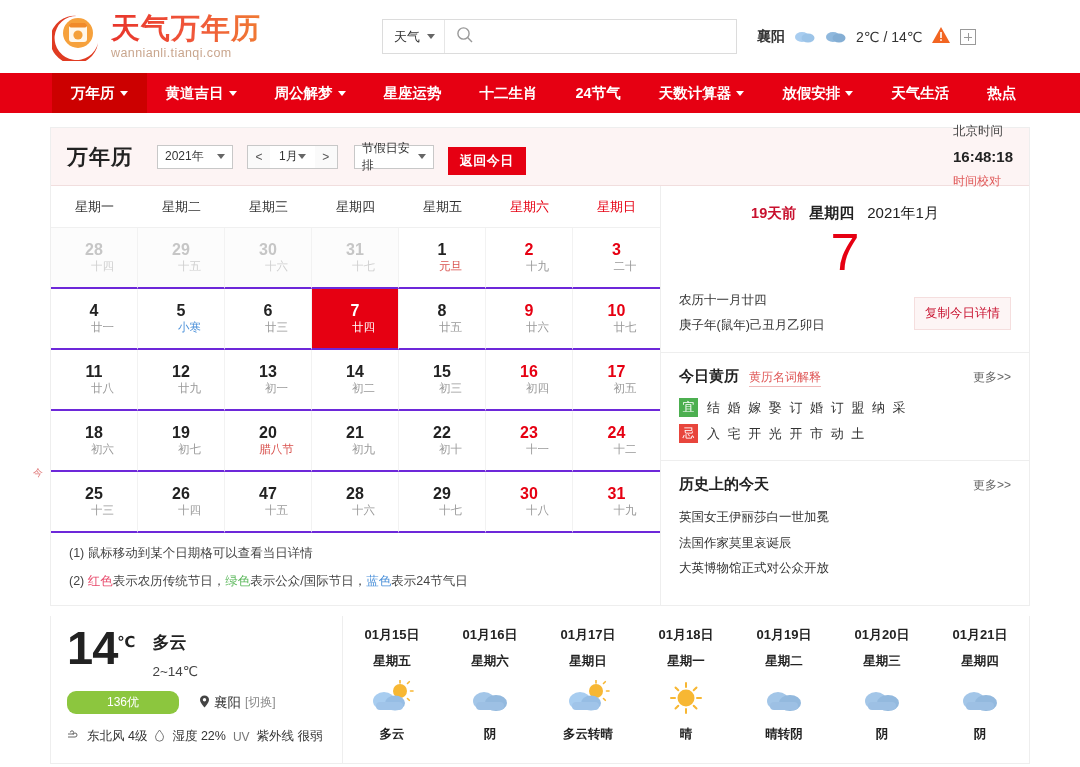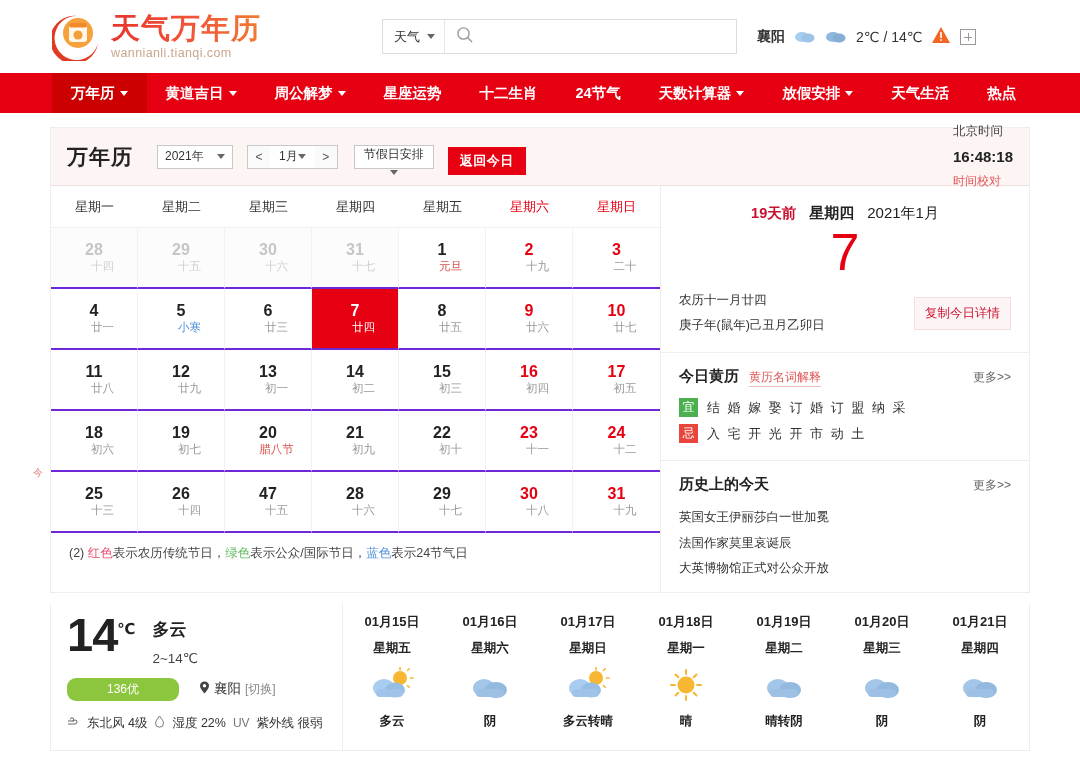--- a/index.html
+++ b/index.html
@@ -47,21 +47,21 @@
   
   .main { position:relative; width:980px; margin:0 auto; margin-top:14px; }
   .cal-card { border:1px solid #eee; background:#fff; }
   .cal-top { height:58px; background:#fdf4f4; display:flex; align-items:center; padding:0 16px; border-bottom:1px solid #f1dede;}
   .cal-title { font-size:21px; font-weight:bold; color:#222; margin-right:24px; letter-spacing:1px;}
   .sel { height:24px; border:1px solid #c8c8c8; background:#fff; font-size:12px; color:#333; display:flex; align-items:center; gap:7px; padding:0 7px; cursor:pointer;}
   .sel.year { width:76px; justify-content:space-between;}
   .monthnav { display:flex; align-items:center; border:1px solid #c8c8c8; height:24px; background:#fff; margin-left:14px;}
   .mn-arrow { width:22px; height:100%; display:flex; align-items:center; justify-content:center; font-size:12px; color:#555; cursor:pointer; background:#fafafa;}
   .mn-mid { display:flex; align-items:center; padding:0 9px; font-size:12px; color:#333; cursor:pointer;}
-  .sel.holiday { margin-left:16px; width:80px; justify-content:space-between;flex-direction:column;}
+  .sel.holiday { margin-left:16px; width:80px; justify-content:space-between;}
   .btn-today { margin-left:14px; background:#e60012; color:#fff; font-size:13px; font-weight:bold; padding:5px 12px; border:none; cursor:pointer; letter-spacing:0.5px;margin-top:8px;}
   .cal-time { margin-left:auto; display:flex; align-items:baseline; gap:8px;flex-direction:column; }
   .ct-label { font-size:12.5px; color:#444;}
   .ct-value { font-size:15px; color:#222; font-weight:bold;}
   .ct-link { font-size:12px; color:#e05a5a; cursor:pointer;}
 
   .cal-body { display:flex; }
   .cal-left { width:610px; border-right:1px solid #eee; }
   .wk-row { display:grid; grid-template-columns:repeat(7,1fr); border-bottom:1px solid #f0f0f0; }
   .wk-cell { text-align:center; font-size:13px; color:#333; padding:12px 0 11px; }
@@ -410,20 +410,23 @@
                 <div class="d-num">30</div>
                 <div class="d-lun">十八</div>
               </div>
               <div class="day we">
                 <div class="d-num">31</div>
                 <div class="d-lun">十九</div>
               </div>
             </div>
           <div class="cal-notes">
             <div class="note">
+              <span>(1) </span><span>鼠标移动到某个日期格可以查看当日详情</span>
+            </div>
+            <div class="note">
               <span>(2) </span><span id="note2segs"><span class="c-red">红色</span><span>表示农历传统节日，</span><span class="c-green">绿色</span><span>表示公众/国际节日，</span><span class="c-blue">蓝色</span><span>表示24节气日</span></span>
             </div>
           </div>
         </div>
 
         <div class="cal-right">
           <div class="rp-sec">
             <div class="rp-datehead">
               <span class="rp-ago">19天前</span>
               <span class="rp-wd">星期四</span>

